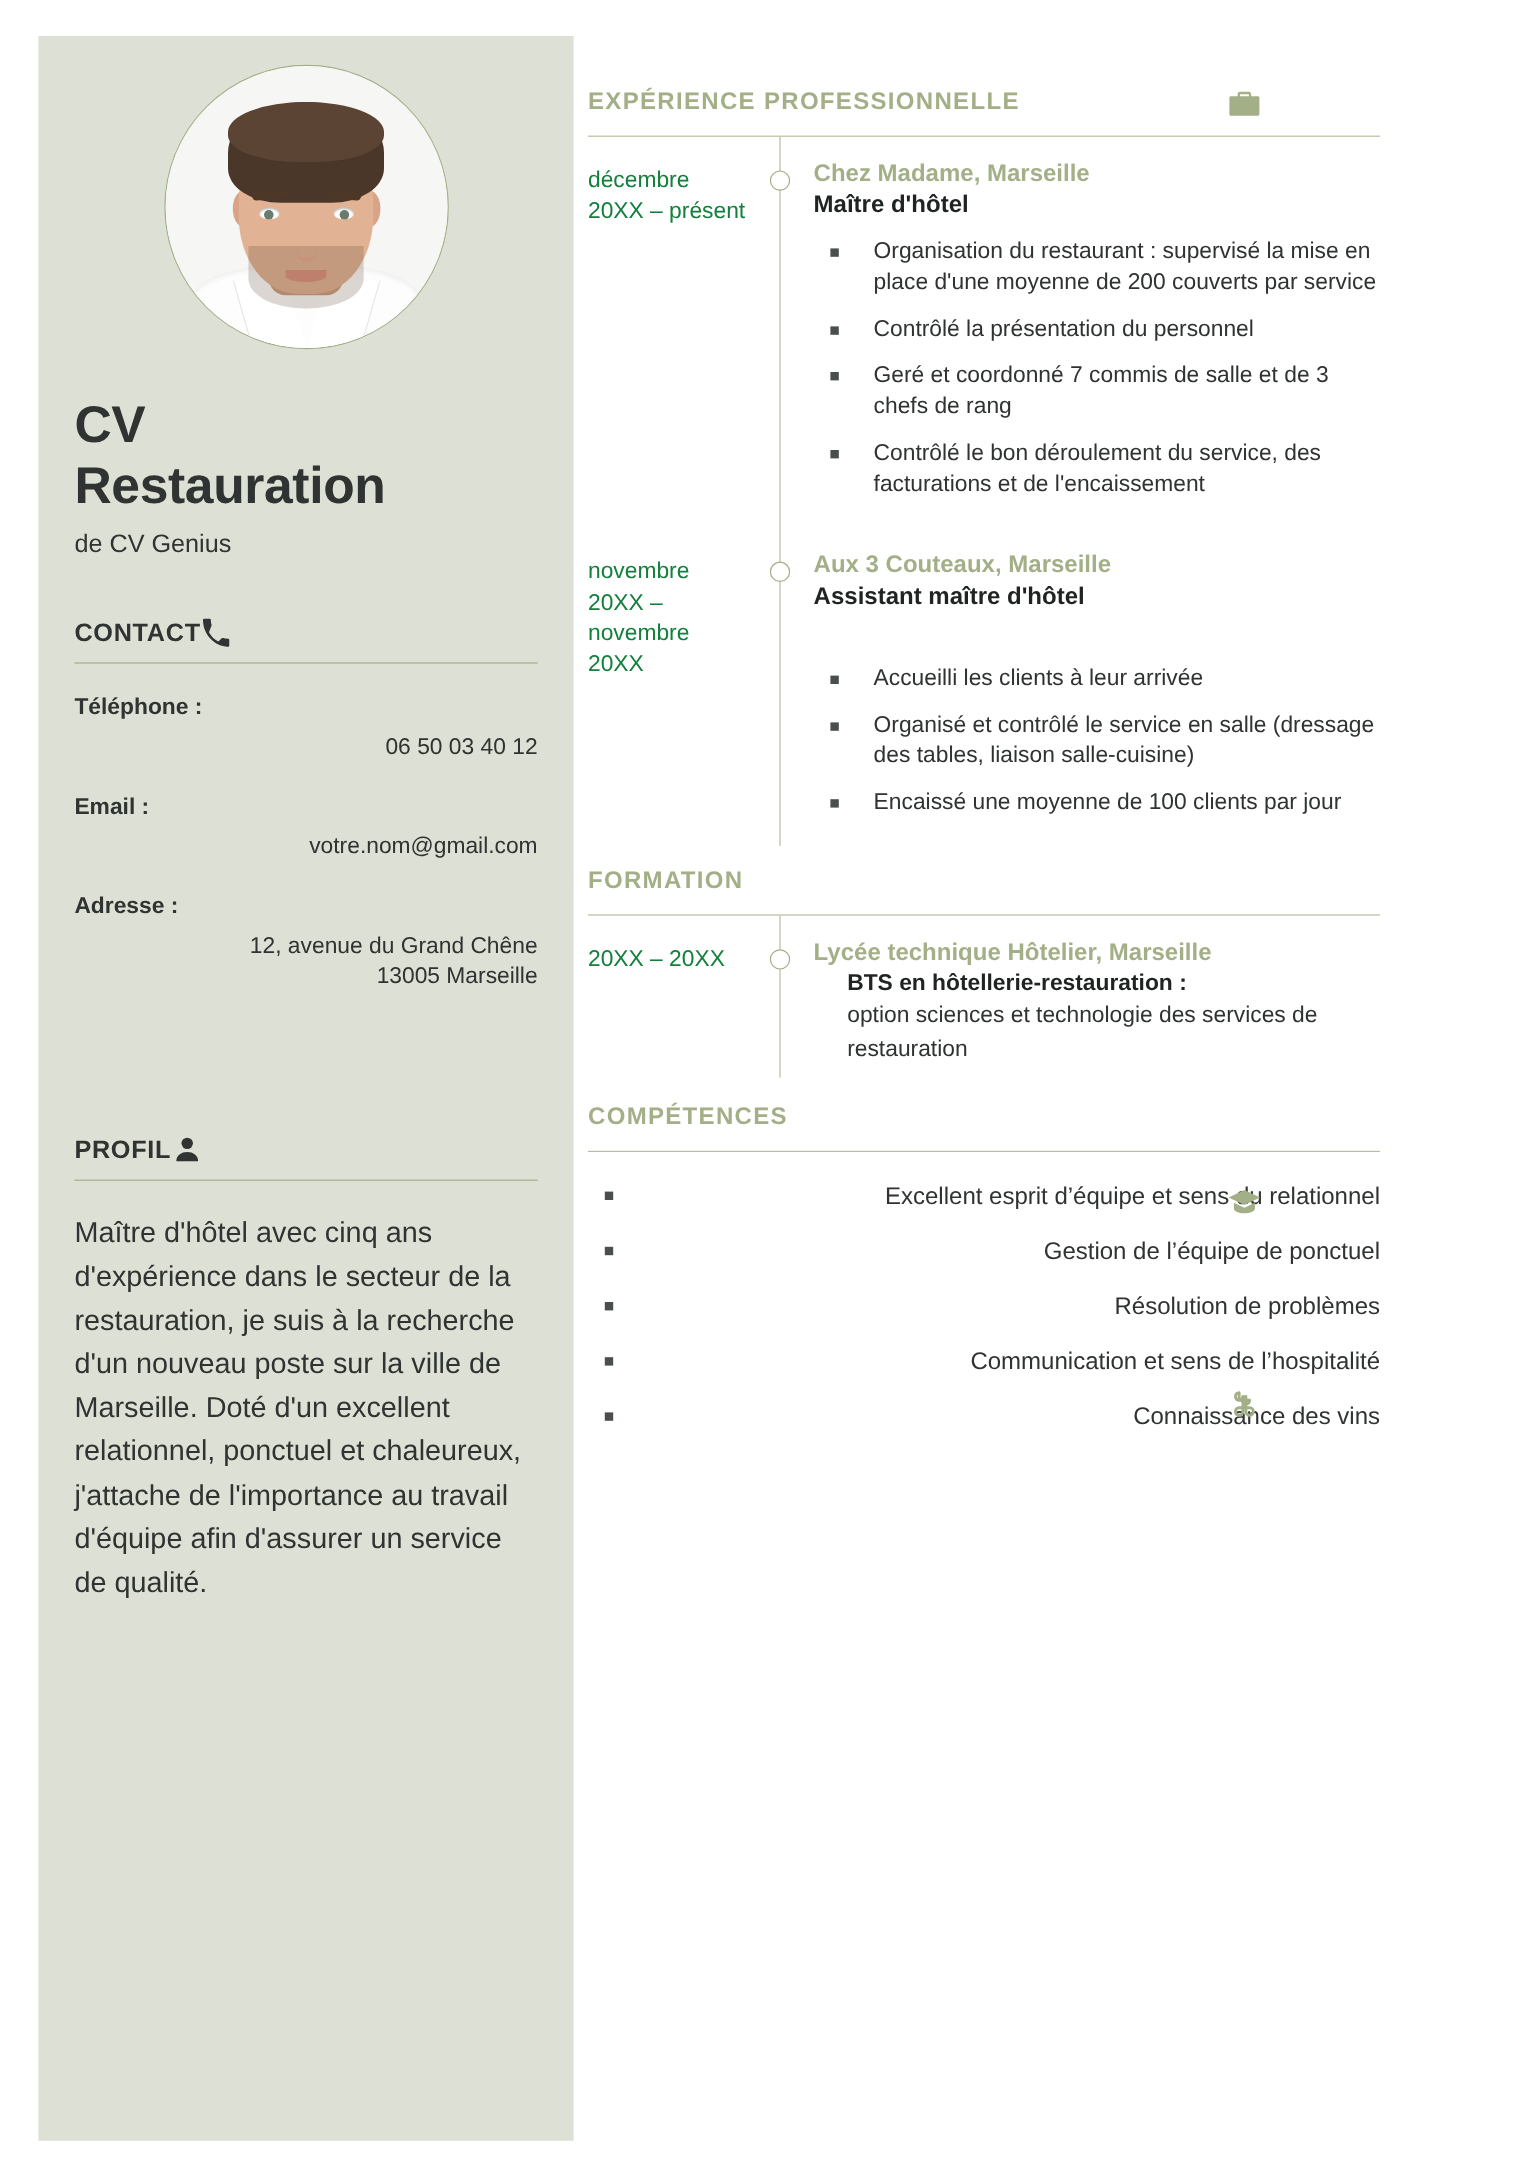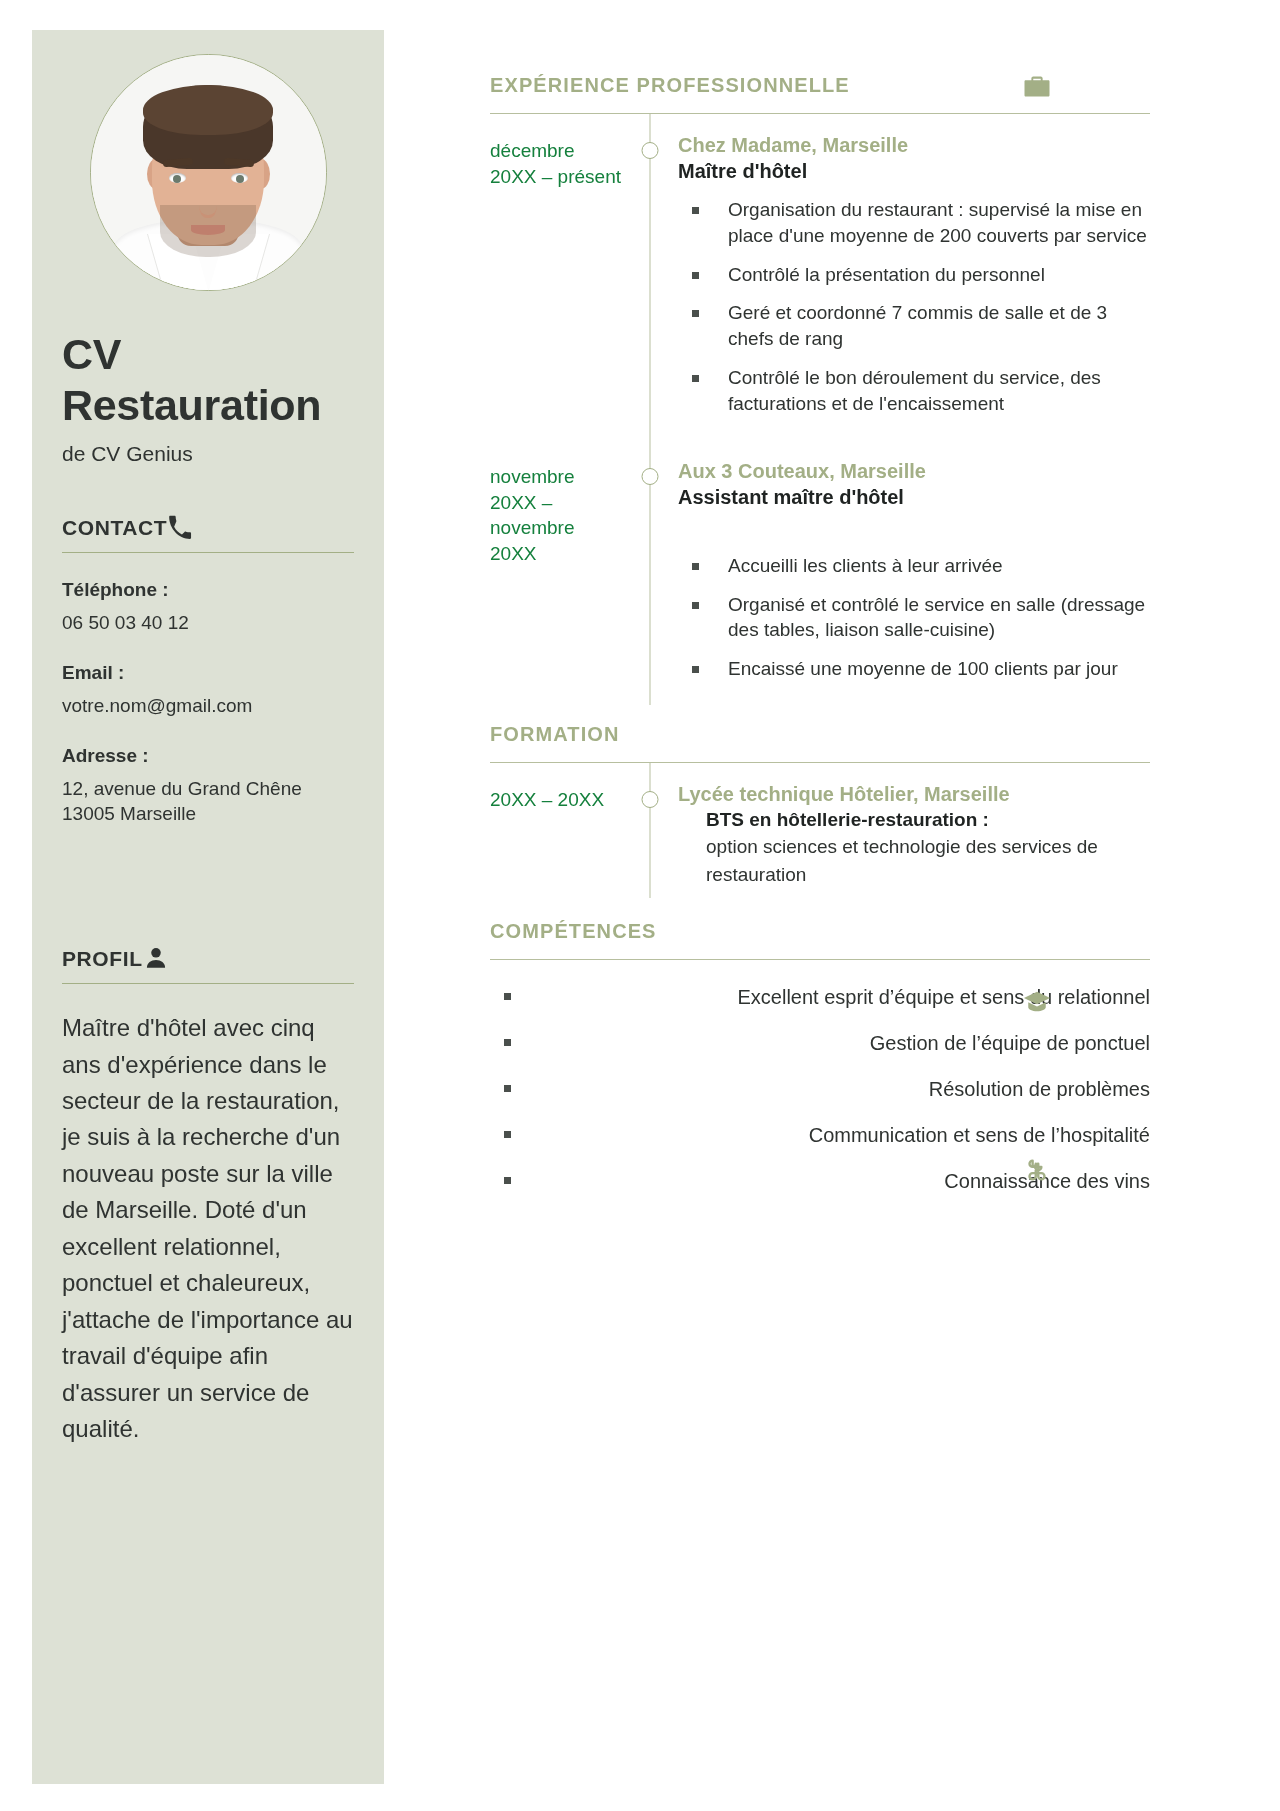--- a/index.html
+++ b/index.html
@@ -17,21 +17,21 @@
     height: 1811px;
     background: #ffffff;
     overflow: hidden;
   }
 
   
   .sidebar {
     position: absolute;
     left: 32px;
     top: 30px;
-    width: 352px;
+    width: 446px;
     height: 1754px;
     background: #dde1d5;
     box-sizing: border-box;
     padding: 0 30px;
   }
   .avatar-wrap {
     width: 100%;
     display: flex;
     justify-content: center;
     padding-top: 24px;
@@ -143,20 +143,21 @@
     font-size: 19px;
     font-weight: bold;
     color: #2f3331;
     margin: 0 0 9px 0;
   }
   .field-value {
     font-size: 19px;
     color: #2f3331;
     margin: 0;
     line-height: 1.35;
+    text-align: right;
   }
   .profil-gap { margin-top: 118px; }
   .profil-text {
     margin: 26px 0 0 0;
     font-size: 24px;
     line-height: 1.52;
     color: #2f3331;
   }
 
   

